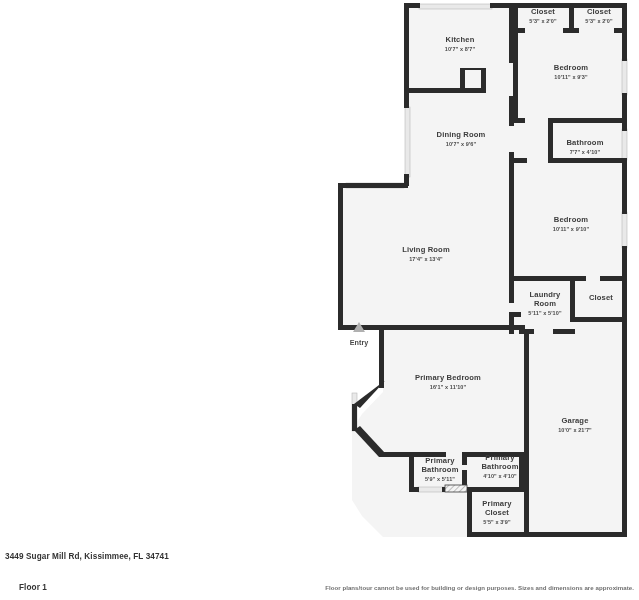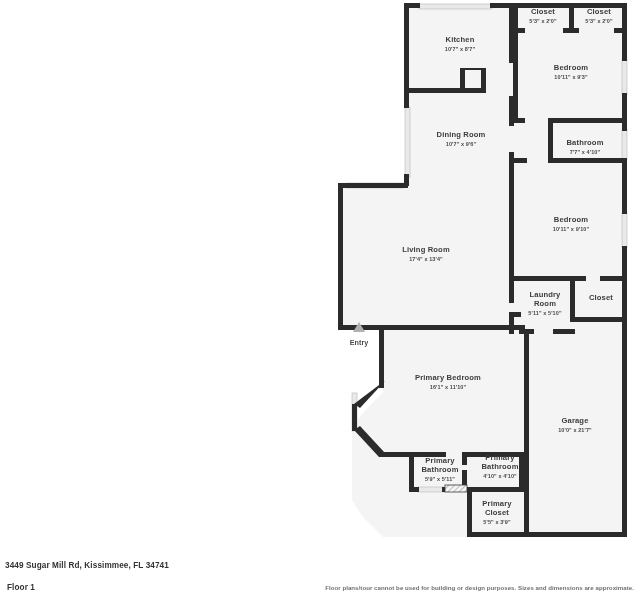--- a/index.html
+++ b/index.html
@@ -52,29 +52,29 @@
   footer#caption {
     position: absolute;
     left: 0;
     top: 552px;
     width: 639px;
     height: 48px;
   }
   .addr {
     position: absolute;
     left: 5px;
-    top: 9px;
+    top: 0;
     font-size: 8.2px;
     font-weight: bold;
     color: #333333;
     letter-spacing: 0.1px;
   }
   .floor-label {
     position: absolute;
-    left: 7px;
+    left: 19px;
     top: 31px;
     font-size: 8.2px;
     font-weight: bold;
     color: #333333;
     letter-spacing: 0.1px;
   }
   .disclaimer {
     position: absolute;
     right: 5px;
     top: 32px;

